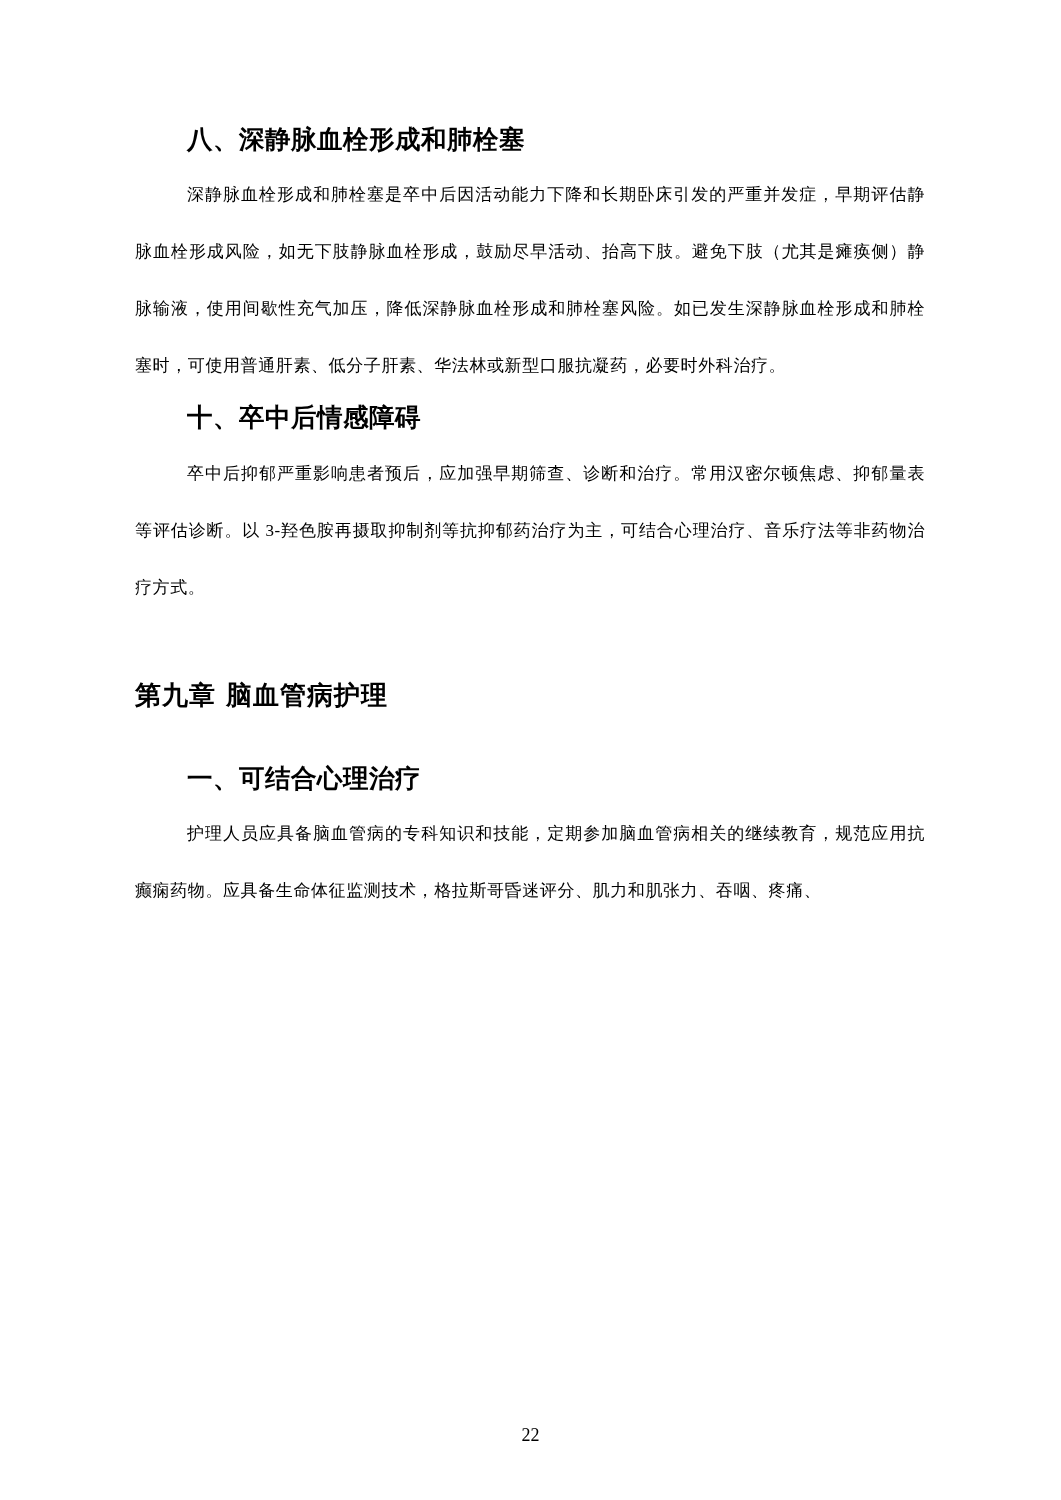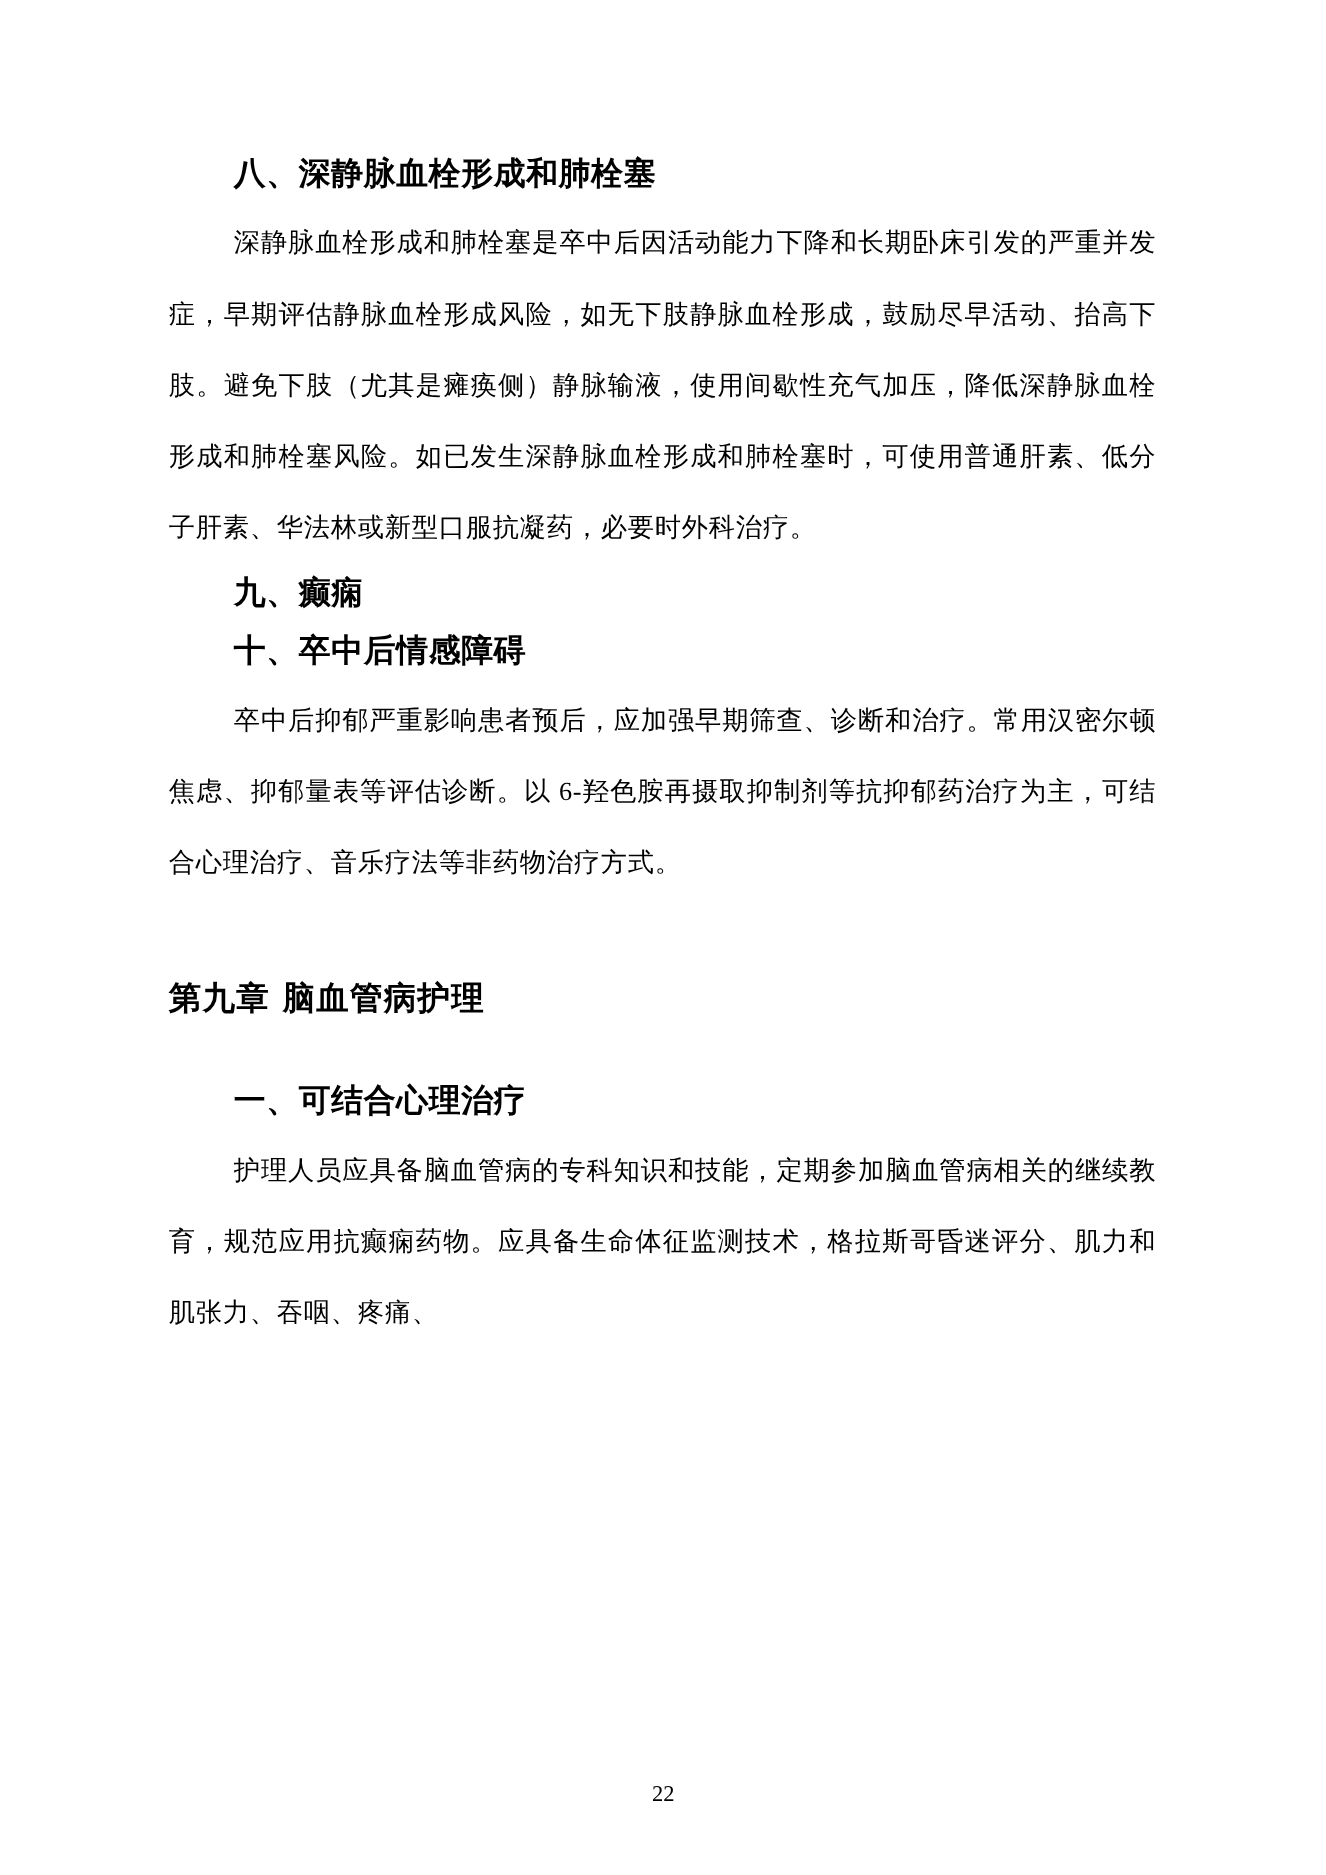--- a/index.html
+++ b/index.html
@@ -26,21 +26,21 @@
   .h-sub {
     font-family: "DejaVu Sans", "Liberation Sans", sans-serif;
     font-weight: bold;
     font-size: 25.5px;
     line-height: 1.5;
     margin: 0 0 8px 0;
     text-indent: 52px;
     letter-spacing: 0.5px;
   }
   .para {
-    font-size: 21px;
+    font-size: 17px;
     line-height: 57px;
     margin: 0 0 4px 0;
     text-indent: 52px;
     text-align: justify;
     text-justify: inter-character;
     letter-spacing: 0.6px;
   }
   .chapter {
     font-family: "DejaVu Sans", "Liberation Sans", sans-serif;
     font-weight: bold;
@@ -65,26 +65,25 @@
 </head>
 <body>
 
 <div class="page">
   <div class="content">
 
     <h2 class="h-sub">八、深静脉血栓形成和肺栓塞</h2>
 
     <p class="para">深静脉血栓形成和肺栓塞是卒中后因活动能力下降和长期卧床引发的严重并发症，早期评估静脉血栓形成风险，如无下肢静脉血栓形成，鼓励尽早活动、抬高下肢。避免下肢（尤其是瘫痪侧）静脉输液，使用间歇性充气加压，降低深静脉血栓形成和肺栓塞风险。如已发生深静脉血栓形成和肺栓塞时，可使用普通肝素、低分子肝素、华法林或新型口服抗凝药，必要时外科治疗。</p>
 
-    <h2 class="h-sub">九、癫痫</h2>
 
 
     <h2 class="h-sub">十、卒中后情感障碍</h2>
 
-    <p class="para">卒中后抑郁严重影响患者预后，应加强早期筛查、诊断和治疗。常用汉密尔顿焦虑、抑郁量表等评估诊断。以 6-羟色胺再摄取抑制剂等抗抑郁药治疗为主，可结合心理治疗、音乐疗法等非药物治疗方式。</p>
+    <p class="para">卒中后抑郁严重影响患者预后，应加强早期筛查、诊断和治疗。常用汉密尔顿焦虑、抑郁量表等评估诊断。以 3-羟色胺再摄取抑制剂等抗抑郁药治疗为主，可结合心理治疗、音乐疗法等非药物治疗方式。</p>
 
     <h1 class="chapter">第九章 脑血管病护理</h1>
 
     <div class="gap-after-chapter"></div>
 
     <h2 class="h-sub">一、可结合心理治疗</h2>
 
     <p class="para">护理人员应具备脑血管病的专科知识和技能，定期参加脑血管病相关的继续教育，规范应用抗癫痫药物。应具备生命体征监测技术，格拉斯哥昏迷评分、肌力和肌张力、吞咽、疼痛、</p>
 
   </div>

